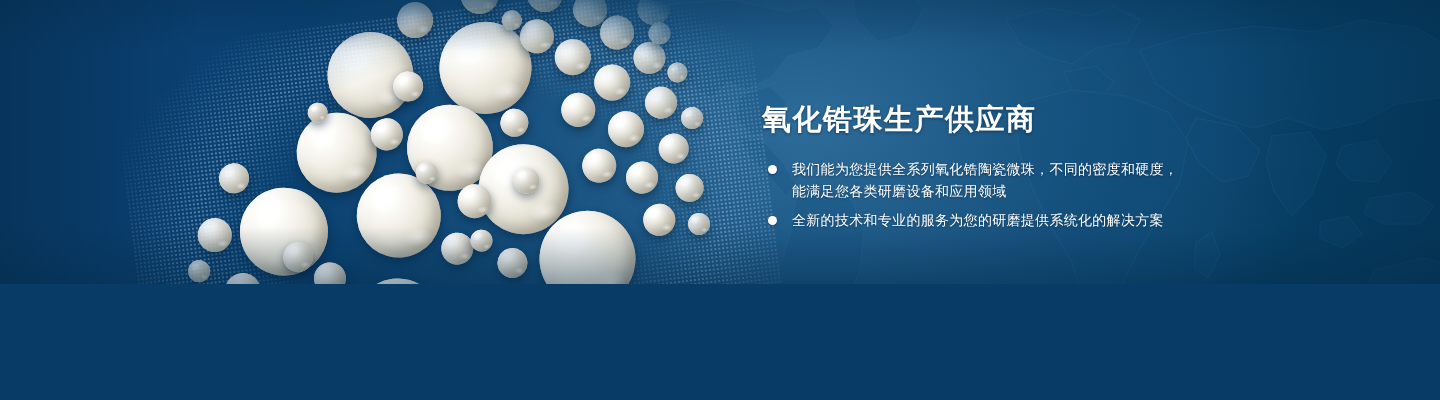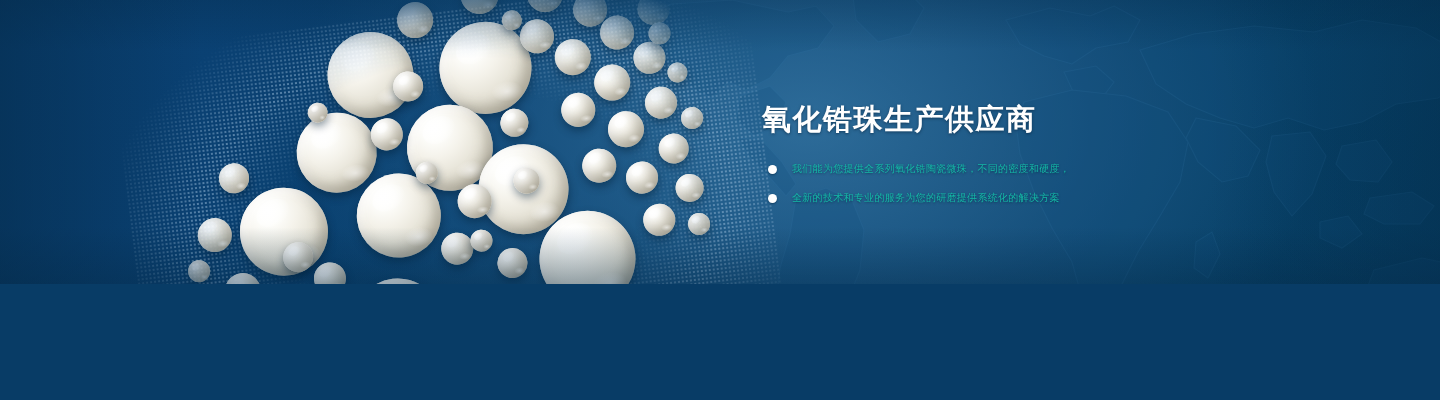--- a/index.html
+++ b/index.html
@@ -160,22 +160,22 @@
   }
   .bullets {
     list-style: none;
     margin: 0;
     padding: 0;
   }
   .bullet {
     position: relative;
     padding-left: 30px;
     margin-bottom: 7px;
-    color: #14b8a6;
-    font-size: 10px;
+    color: #ffffff;
+    font-size: 14px;
     line-height: 22px;
     letter-spacing: 0.3px;
     text-shadow: 0 1px 2px rgba(2,26,48,0.5);
   }
   .bullet .dot {
     position: absolute;
     left: 6px;
     top: 7px;
     width: 9px;
     height: 9px;
@@ -310,20 +310,21 @@
   <div class="bg-vignette"></div>
 
   <div class="copy">
     <h1 class="title">氧化锆珠生产供应商</h1>
 
     <ul class="bullets">
 
       <li class="bullet">
         <span class="dot"></span>
         <span class="ln">我们能为您提供全系列氧化锆陶瓷微珠，不同的密度和硬度，</span>
+        <span class="ln">能满足您各类研磨设备和应用领域</span>
       </li>
 
       <li class="bullet">
         <span class="dot"></span>
         <span class="ln">全新的技术和专业的服务为您的研磨提供系统化的解决方案</span>
       </li>
 
 
     </ul>
   </div>

